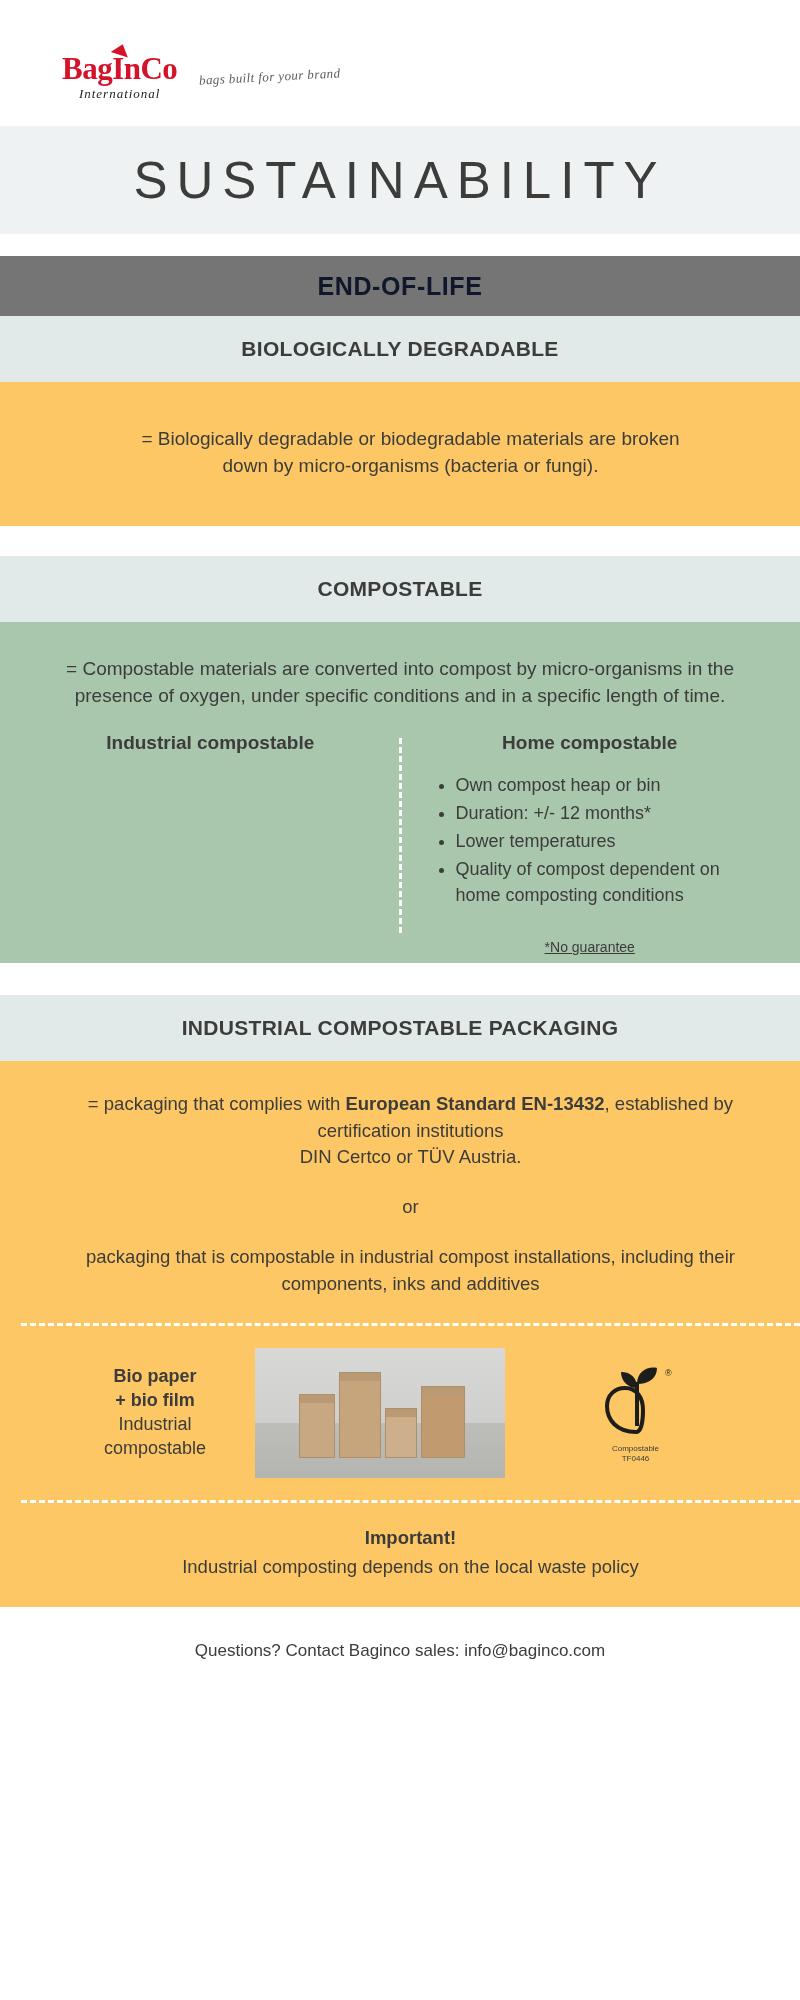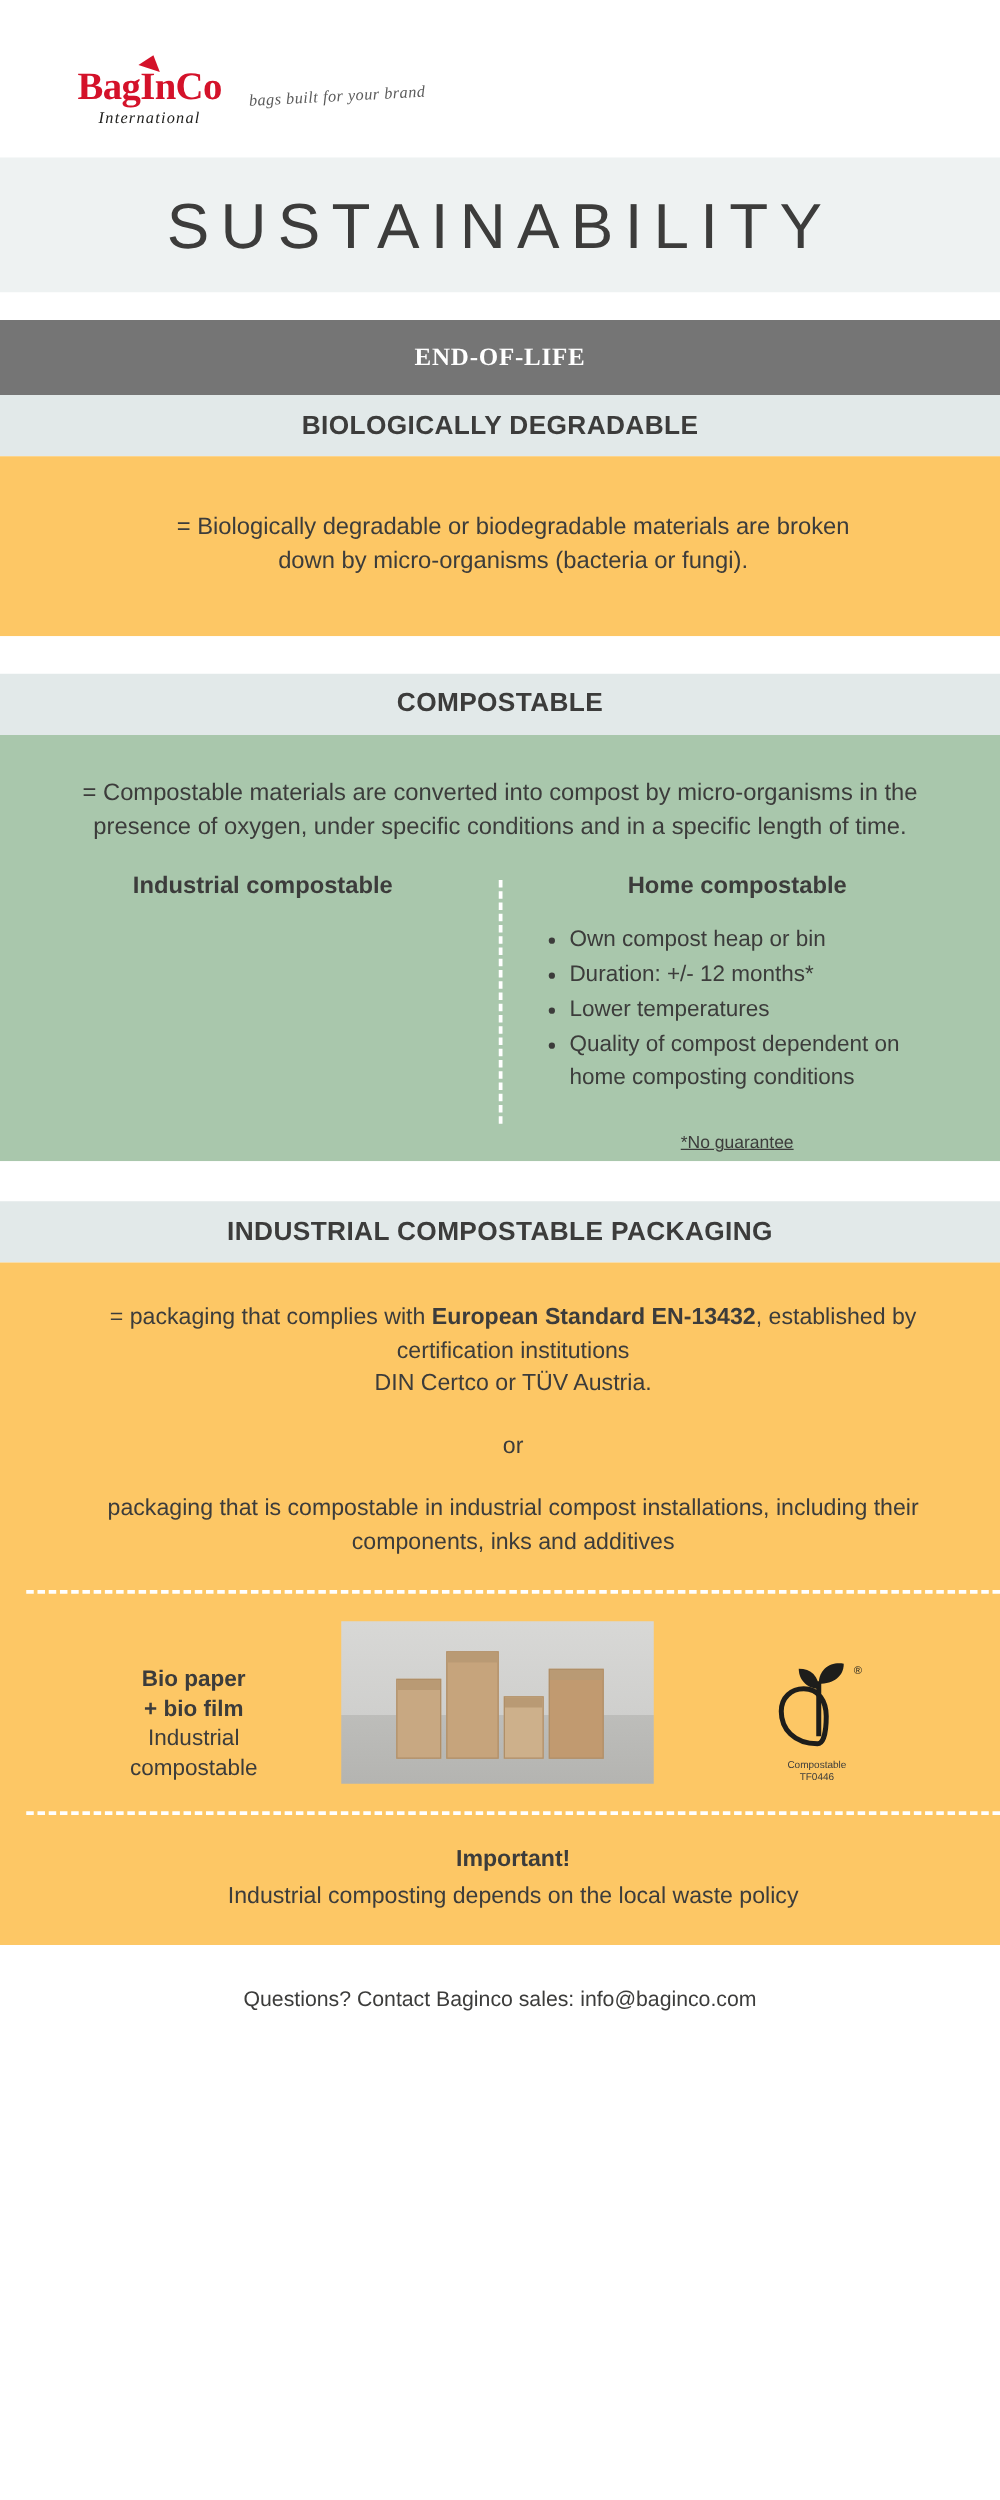--- a/index.html
+++ b/index.html
@@ -91,34 +91,33 @@
     font-weight: normal;
     letter-spacing: 9px;
     color: #3c3c3b;
   }
 
   .gap-white { background: #ffffff; }
 
   
   .bar-dark {
     background: #757575;
-    color: #ffffff;
+    color: #0f172a;
     height: 60px;
     display: flex;
     align-items: center;
     justify-content: center;
-    font-size: 20px;
+    font-size: 25px;
     font-weight: bold;
     letter-spacing: 0.6px;
-    font-family: Liberation Serif, serif;
   }
   .bar-light {
     background: #e2e9e9;
     color: #3c3c3b;
-    height: 49px;
+    height: 66px;
     display: flex;
     align-items: center;
     justify-content: center;
     font-size: 21px;
     font-weight: bold;
     letter-spacing: 0.3px;
     text-align: center;
   }
 
   
@@ -189,24 +188,24 @@
     display: block;
     margin: 24px 0;
   }
   .dashed-sep {
     border-top: 3px dashed #ffffff;
     margin: 0 0 0 0;
   }
 
   .product-row {
     display: flex;
-    align-items: flex-end;
+    align-items: center;
     padding: 22px 34px;
     box-sizing: border-box;
-    gap: 18px;
+    gap: 0;
   }
   .product-label {
     flex: 0 0 200px;
     text-align: center;
     font-size: 18px;
     line-height: 1.32;
   }
   .product-label .b { font-weight: bold; }
 
   .photo {

